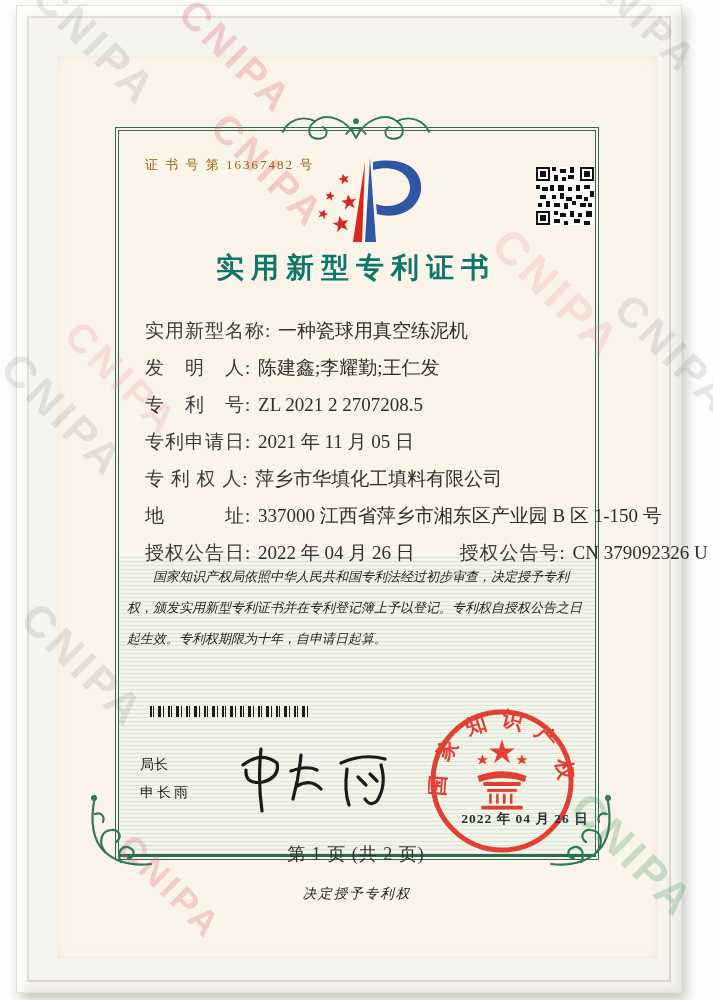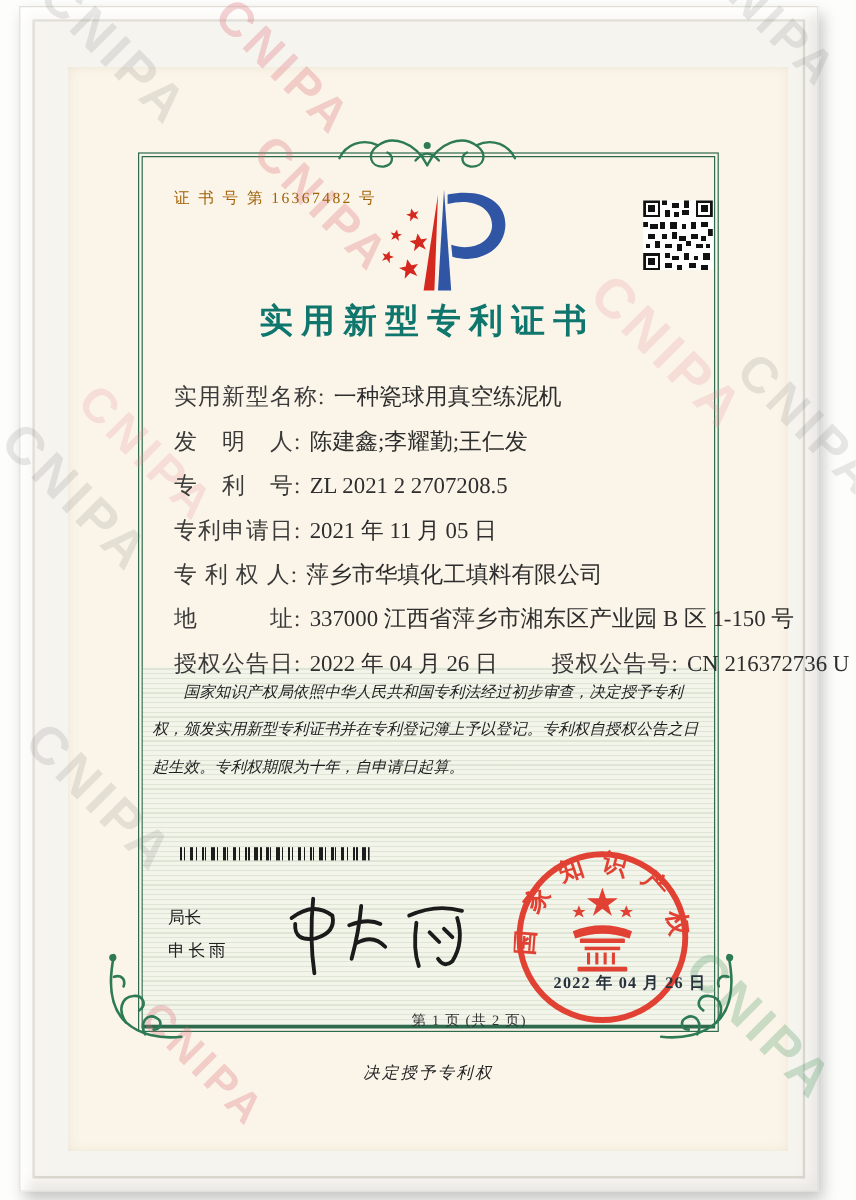--- a/index.html
+++ b/index.html
@@ -63,21 +63,21 @@
 
   .director{position:absolute;left:83px;top:700px;z-index:2;font-size:14px;color:#222;}
   .director .name{margin-top:10px;letter-spacing:3px;}
   .signature{position:absolute;left:160px;top:683px;z-index:2;}
 
   .seal{position:absolute;left:371px;top:651px;z-index:3;}
   .seal-date{position:absolute;left:383px;top:754px;width:170px;text-align:center;z-index:4;
     font-size:13.5px;color:#27313c;letter-spacing:1px;font-weight:bold;}
 
   .page-footer{position:absolute;left:58px;top:786px;width:482px;text-align:center;
-    font-size:12px;color:#333;z-index:2;letter-spacing:1px;margin-left:35px;}
+    font-size:18px;color:#333;z-index:2;letter-spacing:1px;}
   .continuation{position:absolute;left:0;top:829px;width:600px;text-align:center;z-index:2;
     font-size:13.5px;font-style:italic;color:#222;letter-spacing:2px;}
 </style>
 </head>
 <body>
 
 <div id="stage">
 
   <div class="wm wm-gray" style="left:18px;top:18px;font-size:44px;">CNIPA</div>
   <div class="wm wm-gray" style="left:570px;top:-6px;font-size:40px;">CNIPA</div>
@@ -227,21 +227,21 @@
         <span class="fvalue">萍乡市华填化工填料有限公司</span>
       </div>
       <div class="frow" style="top:447px;">
         <span class="flabel">地　　　址:</span>
         <span class="fvalue">337000 江西省萍乡市湘东区产业园 B 区 1-150 号</span>
       </div>
       <div class="frow" style="top:484px;">
         <span class="flabel">授权公告日:</span>
         <span class="fvalue">2022 年 04 月 26 日</span>
         <span class="flabel2">授权公告号:</span>
-        <span class="fvalue">CN 216372736 U</span>
+        <span class="fvalue">CN 379092326 U</span>
       </div>
     </div>
 
     <div class="body-text">
       <p>国家知识产权局依照中华人民共和国专利法经过初步审查，决定授予专利权，颁发实用新型专利证书并在专利登记簿上予以登记。专利权自授权公告之日起生效。专利权期限为十年，自申请日起算。</p>
     </div>
 
     <div class="barcode"></div>
 
     <div class="director">

